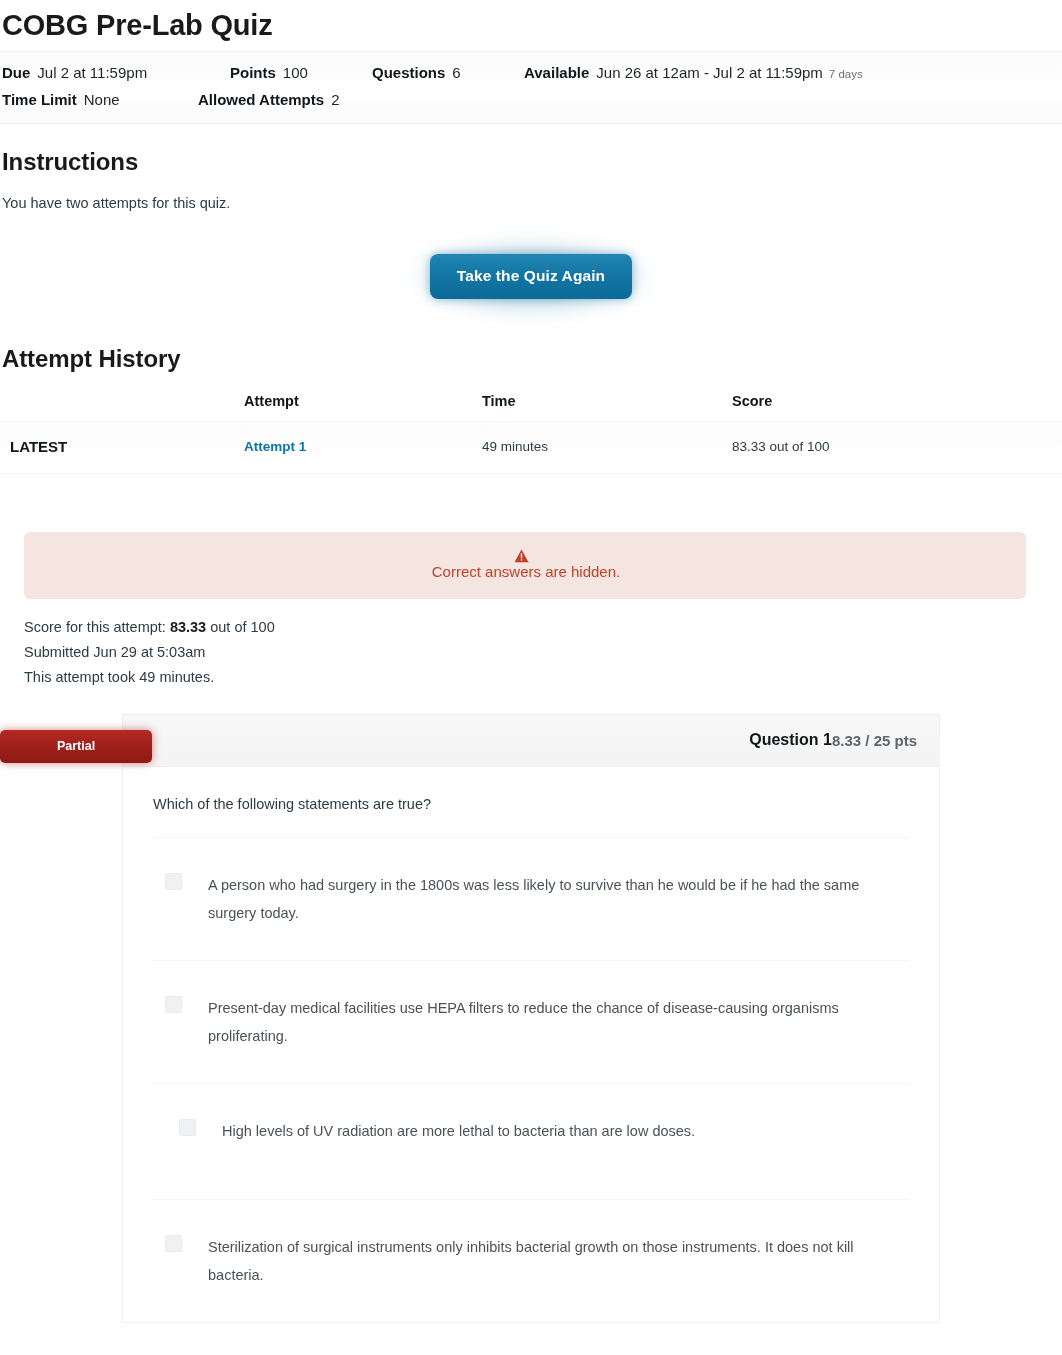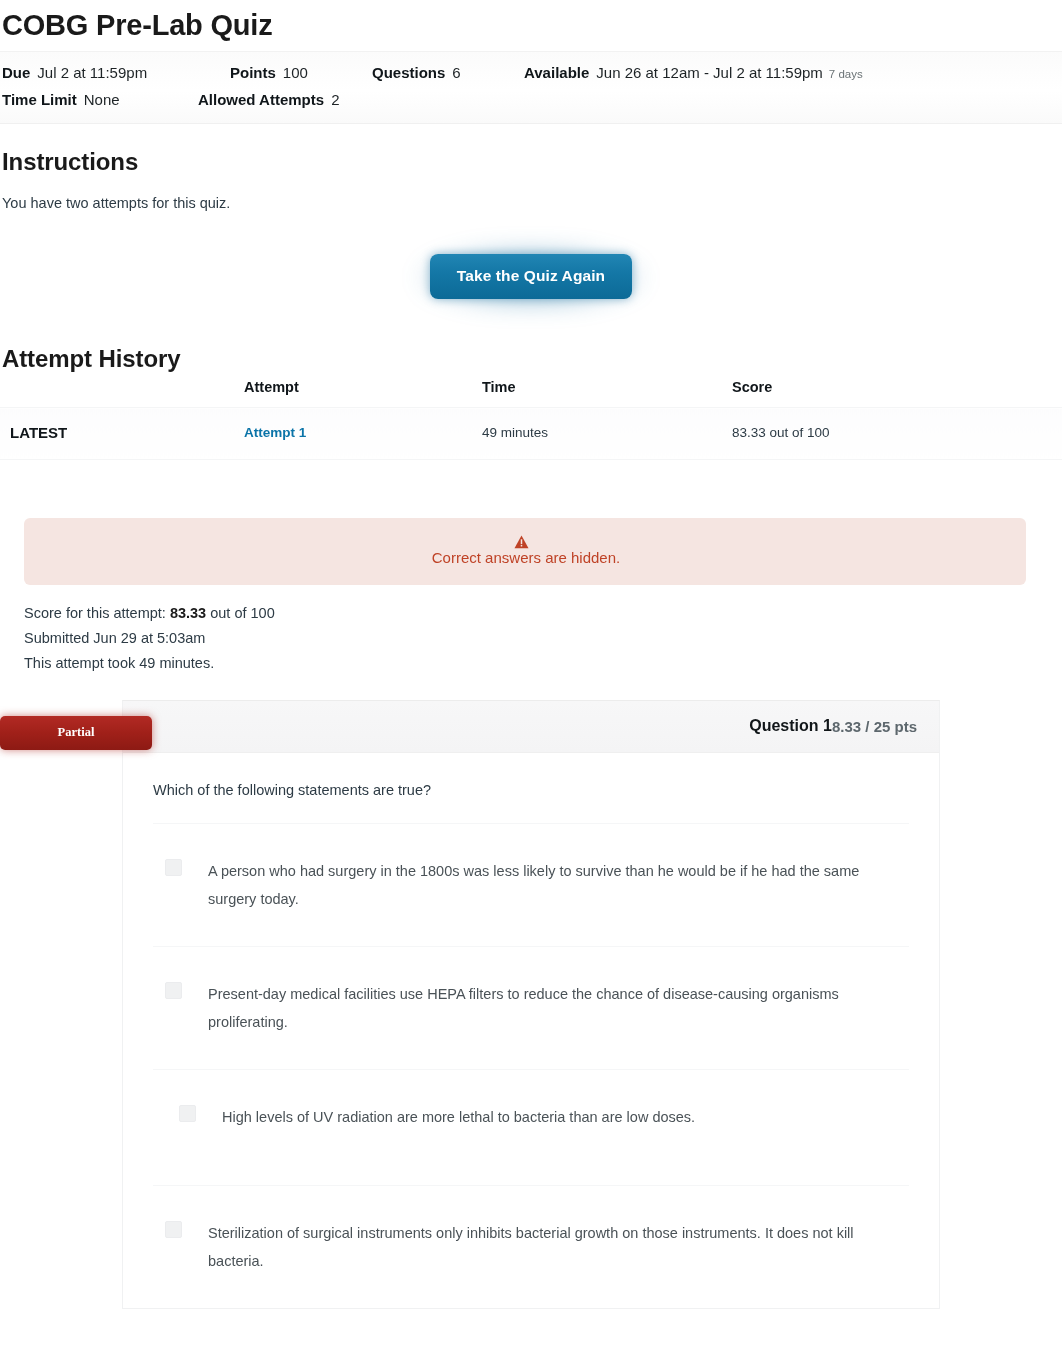--- a/index.html
+++ b/index.html
@@ -88,21 +88,21 @@
     letter-spacing: 0.1px;
     cursor: pointer;
     box-shadow: 0 0 10px rgba(10,100,150,0.45);
   }
 
   
   .attempt-head { padding-top: 46px; }
   .attempt-table {
     width: 100%;
     border-collapse: collapse;
-    margin-top: 6px;
+    margin-top: 20px;
     font-size: 14px;
   }
   .attempt-table th {
     text-align: left;
     font-size: 14.5px;
     font-weight: 700;
     color: #10161a;
     padding: 0 0 12px 0;
   }
   .attempt-table td {
@@ -169,21 +169,20 @@
     padding: 9px 0 10px 0;
     text-align: center;
     color: #ffffff;
     font-size: 12.5px;
     font-weight: 700;
     border-radius: 5px;
     background: linear-gradient(180deg,#b22a24 0%,#a02019 50%,#8d1a14 100%);
     box-shadow: 0 0 9px rgba(170,35,28,0.55);
     z-index: 3;
     filter: blur(0.5px);
-    font-family: Liberation Serif, serif;
   }
   .question-box {
     margin-left: 122px;
     margin-right: 122px;
     border: 1px solid #f0f1f2;
     border-top: 1px solid #ececec;
     background: #ffffff;
   }
   .question-header {
     display: flex;

